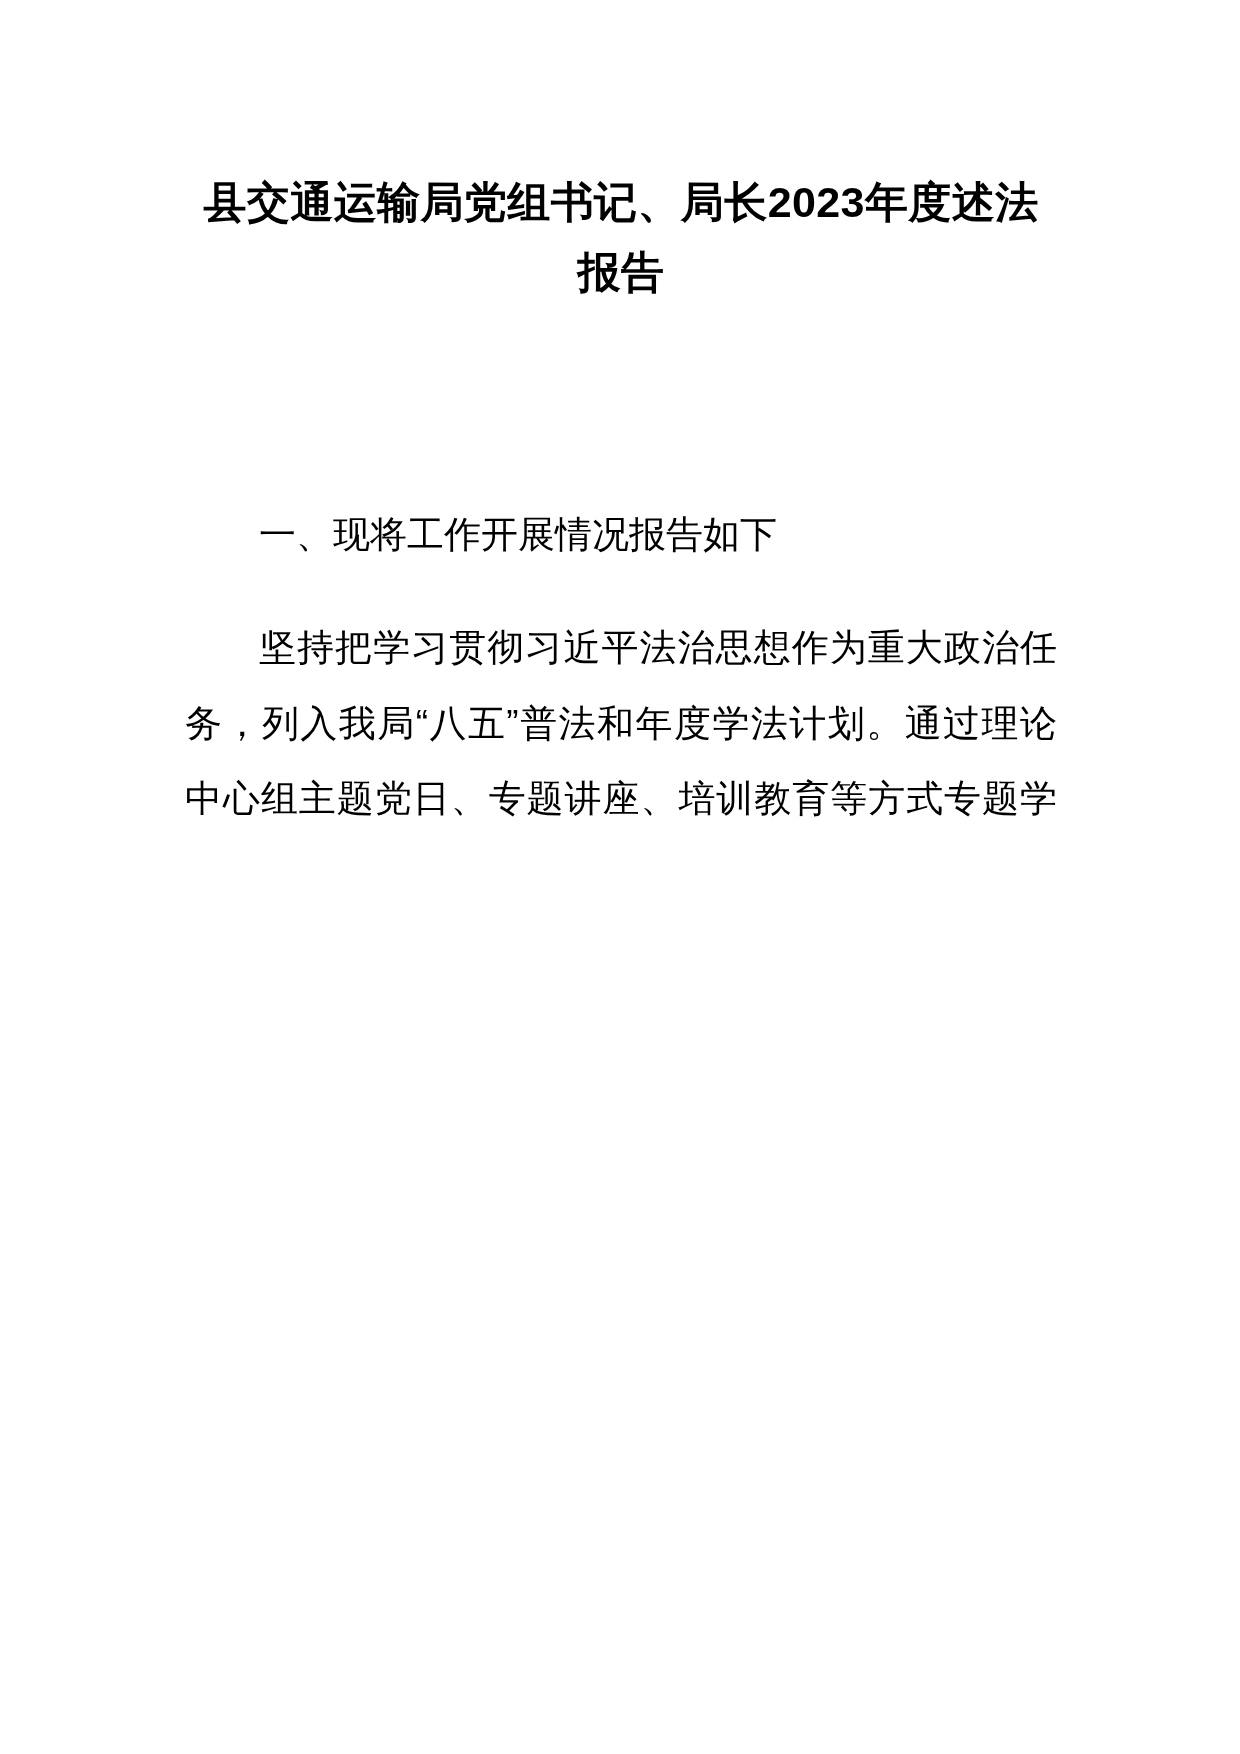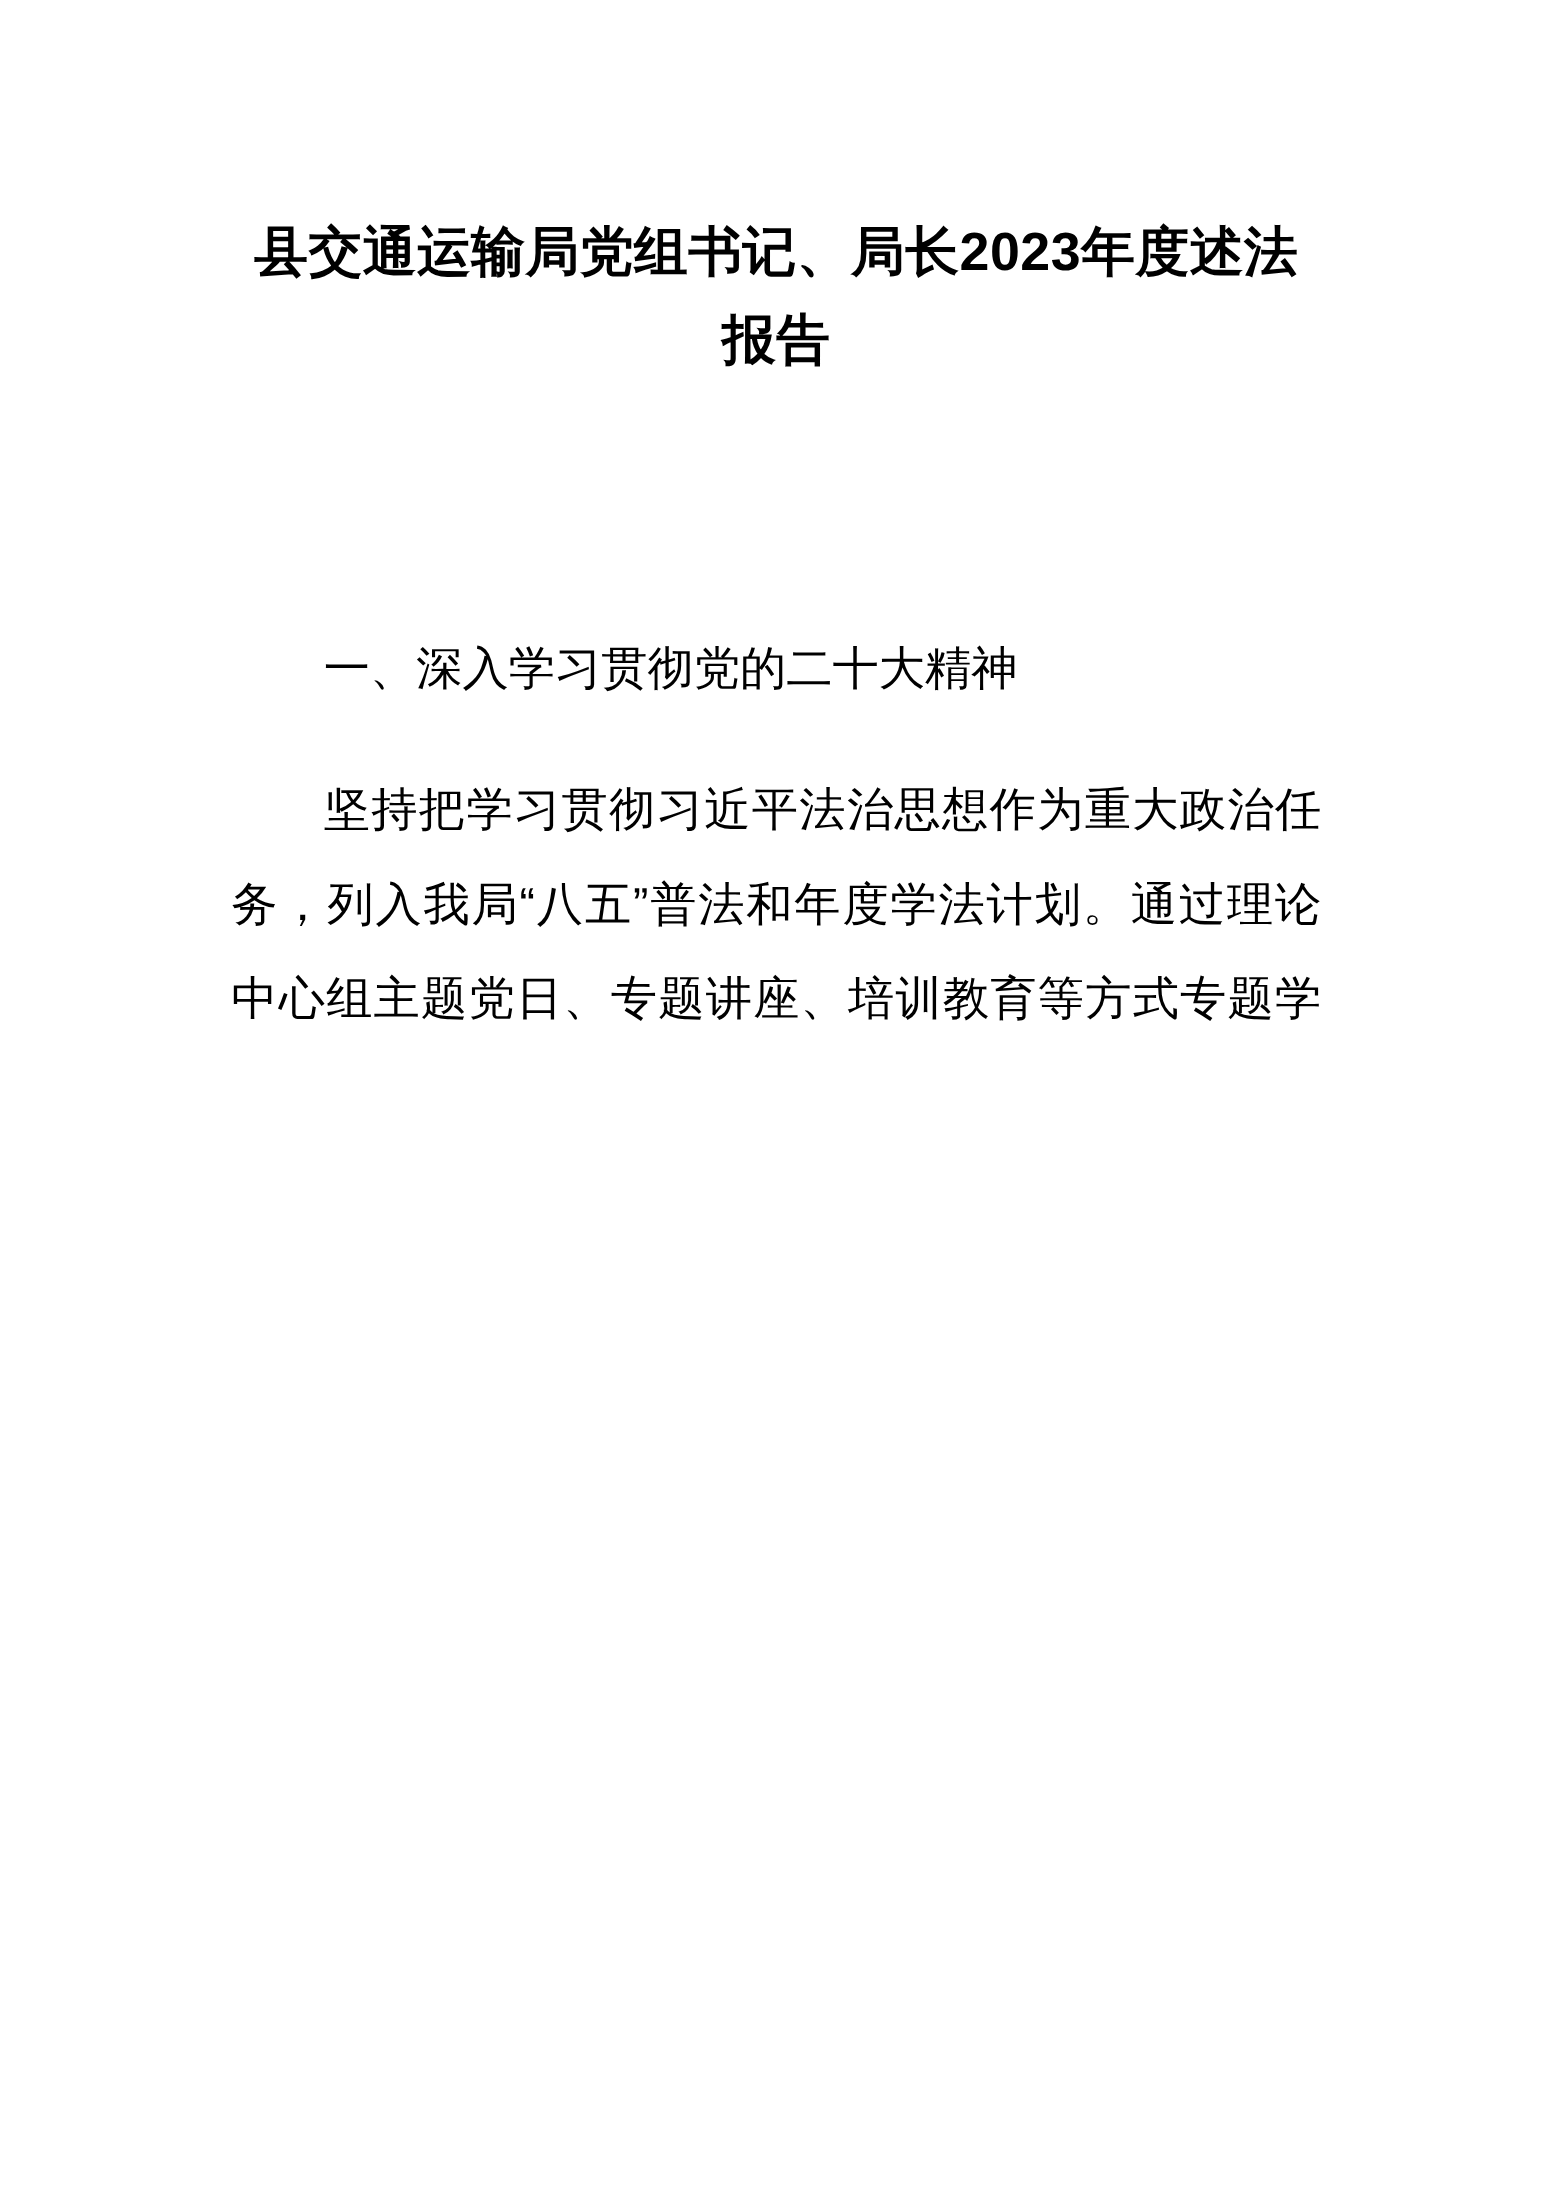--- a/index.html
+++ b/index.html
@@ -92,21 +92,21 @@
 
   <div id="content">
 
     <h1 class="doc-title">县交通运输局党组书记、局长2023年度述法报告</h1>
 
     <div class="title-gap"></div>
 
 
     <div class="block-gap"></div>
 
-    <p class="section-heading">一、深入学习贯彻党的二十大精神</p>
+    <p class="section-heading">一、现将工作开展情况报告如下</p>
 
     <div class="block-gap"></div>
 
     <p class="para clipped">坚持把学习贯彻习近平法治思想作为重大政治任务，列入我局“八五”普法和年度学法计划。通过理论中心组主题党日、专题讲座、培训教育等方式专题学习习近平法治思想，持续强化对习近平法治思想重大意义、核心要义精神实质、丰富内涵、实践要求的学习领悟。在日常工作</p>
 
   </div>
 
 </div>
 
 </body></html>

